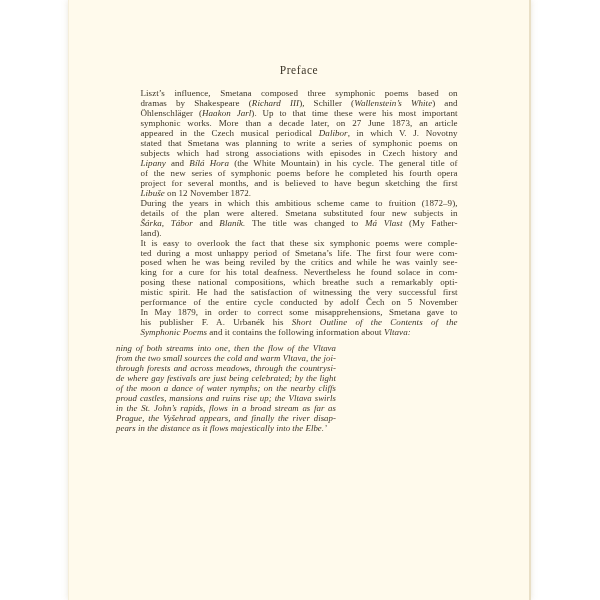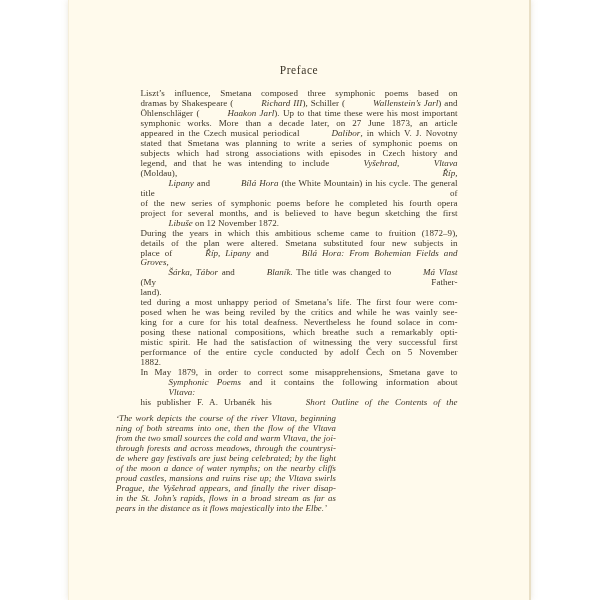--- a/index.html
+++ b/index.html
@@ -55,63 +55,60 @@
     text-align-last:left;
   }
   .quote{
     width:220px;
     margin:6px 50px 0 47px;
     font-style:italic;
     font-size:8.8px;
     line-height:9.97px;
   }
   .quote .tline{letter-spacing:0.05px;}
-  i{padding-left:28px;}
+  i{}
 </style>
 </head>
 <body>
 
 <div class="canvas">
   <div class="page">
     <h1 class="title">Preface</h1>
     <div class="body-text" id="text-body">
         <div class="tline">Liszt’s influence, Smetana composed three symphonic poems based on</div>
-        <div class="tline">dramas by Shakespeare (<i>Richard III</i>), Schiller (<i>Wallenstein’s Jarl</i>) and</div>
+        <div class="tline">dramas by Shakespeare (<i>Richard III</i>), Schiller (<i>Wallenstein’s White</i>) and</div>
         <div class="tline">Öhlenschläger (<i>Haakon Jarl</i>). Up to that time these were his most important</div>
         <div class="tline">symphonic works. More than a decade later, on 27 June 1873, an article</div>
         <div class="tline">appeared in the Czech musical periodical <i>Dalibor</i>, in which V. J. Novotny</div>
         <div class="tline">stated that Smetana was planning to write a series of symphonic poems on</div>
         <div class="tline">subjects which had strong associations with episodes in Czech history and</div>
-        <div class="tline">legend, and that he was intending to include <i>Vyšehrad</i>, <i>Vltava</i> (Moldau), <i>Říp</i>,</div>
         <div class="tline"><i>Lipany</i> and <i>Bílá Hora</i> (the White Mountain) in his cycle. The general title of</div>
         <div class="tline">of the new series of symphonic poems before he completed his fourth opera</div>
         <div class="tline">project for several months, and is believed to have begun sketching the first</div>
         <div class="tline lastline"><i>Libuše</i> on 12 November 1872.</div>
         <div class="tline">During the years in which this ambitious scheme came to fruition (1872–9),</div>
         <div class="tline">details of the plan were altered. Smetana substituted four new subjects in</div>
-        <div class="tline">place of <i>Říp, Lipany</i> and <i>Bílá Hora: From Bohemian Fields and Groves,</i></div>
         <div class="tline"><i>Šárka, Tábor</i> and <i>Blaník.</i> The title was changed to <i>Má Vlast</i> (My Father-</div>
         <div class="tline lastline">land).</div>
+        <div class="tline">It is easy to overlook the fact that these six symphonic poems were comple-</div>
         <div class="tline">ted during a most unhappy period of Smetana’s life. The first four were com-</div>
         <div class="tline">posed when he was being reviled by the critics and while he was vainly see-</div>
         <div class="tline">king for a cure for his total deafness. Nevertheless he found solace in com-</div>
         <div class="tline">posing these national compositions, which breathe such a remarkably opti-</div>
         <div class="tline">mistic spirit. He had the satisfaction of witnessing the very successful first</div>
         <div class="tline">performance of the entire cycle conducted by adolf Čech on 5 November</div>
-        <div class="tline lastline">1882.</div>
         <div class="tline">In May 1879, in order to correct some misapprehensions, Smetana gave to</div>
+        <div class="tline">his publisher F. A. Urbanék his <i>Short Outline of the Contents of the</i></div>
         <div class="tline lastline"><i>Symphonic Poems</i> and it contains the following information about <i>Vltava:</i></div>
-        <div class="tline">his publisher F. A. Urbanék his <i>Short Outline of the Contents of the</i></div>
       </div>
     <div class="quote" id="quote-block">
-        <div class="tline">‘The work depicts the course of the river Vltava, beginning</div>
         <div class="tline">ning of both streams into one, then the flow of the Vltava</div>
         <div class="tline">from the two small sources the cold and warm Vltava, the joi-</div>
         <div class="tline">through forests and across meadows, through the countrysi-</div>
         <div class="tline">de where gay festivals are just being celebrated; by the light</div>
         <div class="tline">of the moon a dance of water nymphs; on the nearby cliffs</div>
         <div class="tline">proud castles, mansions and ruins rise up; the Vltava swirls</div>
+        <div class="tline">in the St. John’s rapids, flows in a broad stream as far as</div>
         <div class="tline">Prague, the Vyšehrad appears, and finally the river disap-</div>
-        <div class="tline">in the St. John’s rapids, flows in a broad stream as far as</div>
         <div class="tline lastline">pears in the distance as it flows majestically into the Elbe.’</div>
       </div>
   </div>
 </div>
 
 </body></html>

